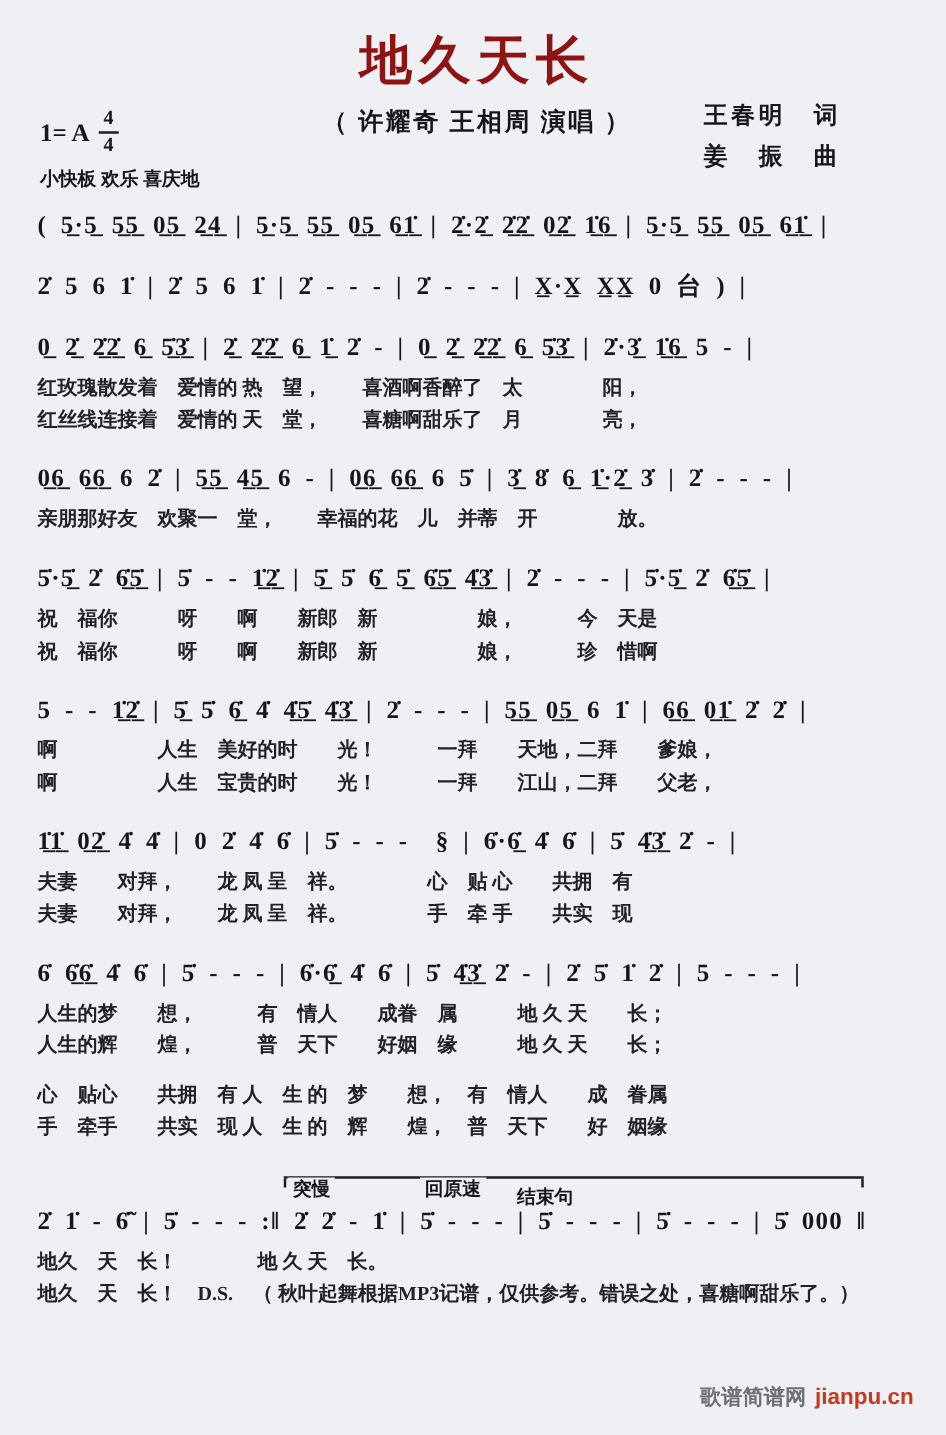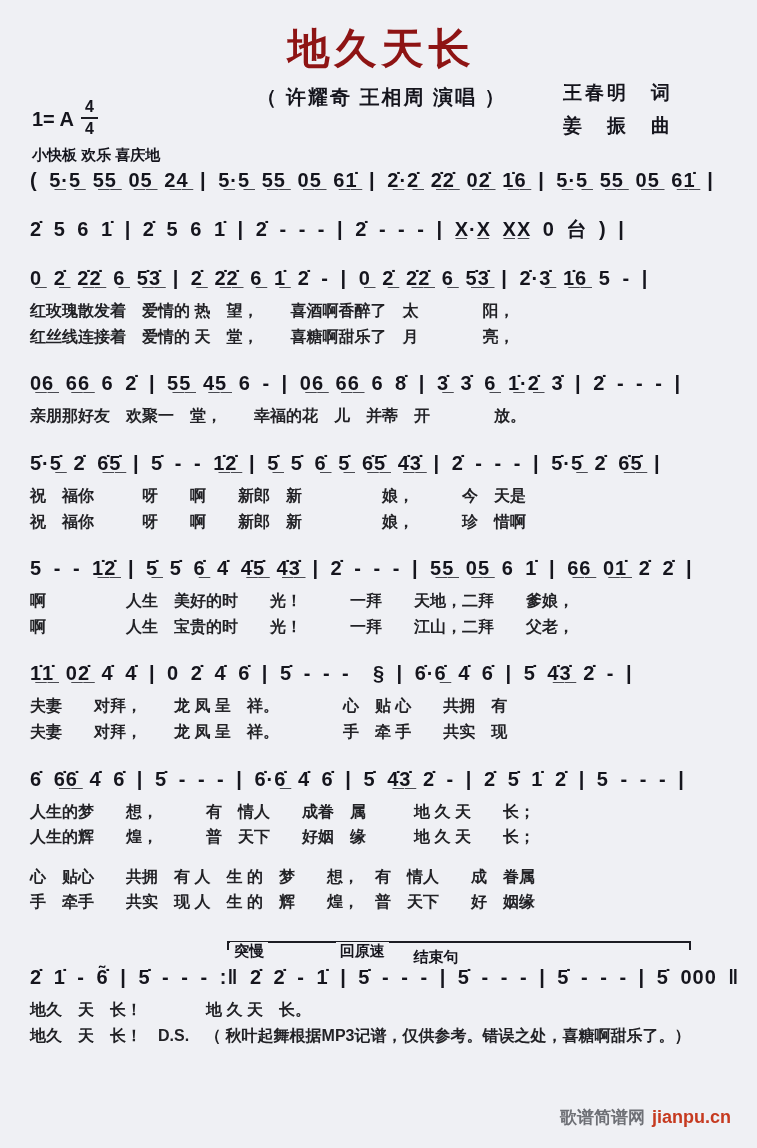--- a/index.html
+++ b/index.html
@@ -2,27 +2,27 @@
 <html><head>
 <meta charset="utf-8">
 <style>
   html,body{margin:0;padding:0;}
   body{
     width:757px;height:1148px;position:relative;overflow:hidden;
     background:#eff0f4;
     font-family:"Liberation Sans","DejaVu Sans",sans-serif;
     color:#15151d;
   }
-  .sheet{position:absolute;inset:0;padding:14px 24px 16px 30px;box-sizing:border-box;}
+  .sheet{position:absolute;inset:0;padding:14px 24px 16px 30px;box-sizing:border-box;font-family:Liberation Serif, serif;}
   .title{
     text-align:center;font-size:42px;font-weight:bold;letter-spacing:5px;
     color:#8e1414;margin-top:12px;line-height:1.1;
   }
   .header-row{position:relative;height:78px;margin-top:2px;}
-  .key-area{position:absolute;left:2px;top:24px;}
+  .key-area{position:absolute;left:2px;top:12px;}
   .key-line{font-size:20px;font-weight:bold;white-space:nowrap;}
   .ts{display:inline-block;vertical-align:-8px;margin-left:7px;text-align:center;font-size:16px;font-weight:bold;line-height:1;}
   .ts-top{display:block;border-bottom:2px solid #1d1d24;padding:1px 4px 2px;}
   .ts-bot{display:block;padding-top:2px;}
   .tempo{font-size:15px;font-weight:bold;margin-top:9px;white-space:nowrap;}
   .subtitle{position:absolute;left:0;right:0;top:10px;text-align:center;font-size:20px;font-weight:bold;letter-spacing:2px;}
   .credits{position:absolute;right:60px;top:2px;font-size:19px;font-weight:bold;letter-spacing:3px;line-height:1.75;}
   .music{margin-top:8px;}
   .mline{margin-bottom:14px;}
   .mline.intro{margin-bottom:9px;}
@@ -75,21 +75,21 @@
       <div class="notes">2̇ 5 6 1̇ | 2̇ 5 6 1̇ | 2̇ - - - | 2̇ - - - | X̲·X̲ X̲X̲ 0 台 ) |</div>
     </div>
 
     <div class="mline">
       <div class="notes">0̲ 2̲̇ 2̲̇2̲̇ 6̲ 5̲̇3̲̇ | 2̲̇ 2̲̇2̲̇ 6̲ 1̲̇ 2̇ - | 0̲ 2̲̇ 2̲̇2̲̇ 6̲ 5̲̇3̲̇ | 2̇·3̲̇ 1̲̇6̲ 5 - |</div>
       <div class="lyric">红玫瑰散发着　爱情的 热　望，　　喜酒啊香醉了　太　　　　阳，</div>
       <div class="lyric">红丝线连接着　爱情的 天　堂，　　喜糖啊甜乐了　月　　　　亮，</div>
     </div>
 
     <div class="mline">
-      <div class="notes">0̲6̲ 6̲6̲ 6 2̇ | 5̲5̲ 4̲5̲ 6 - | 0̲6̲ 6̲6̲ 6 8̇ | 3̲̇ 3̇ 6̲ 1̲̇·2̲̇ 3̇ | 2̇ - - - |</div>
+      <div class="notes">0̲6̲ 6̲6̲ 6 2̇ | 5̲5̲ 4̲5̲ 6 - | 0̲6̲ 6̲6̲ 6 5̇ | 3̲̇ 8̇ 6̲ 1̲̇·2̲̇ 3̇ | 2̇ - - - |</div>
       <div class="lyric">亲朋那好友　欢聚一　堂，　　幸福的花　儿　并蒂　开　　　　放。</div>
     </div>
 
     <div class="mline">
       <div class="notes">5̇·5̲̇ 2̇ 6̲̇5̲̇ | 5̇ - - 1̲̇2̲̇ | 5̲̇ 5̇ 6̲̇ 5̲̇ 6̲̇5̲̇ 4̲̇3̲̇ | 2̇ - - - | 5̇·5̲̇ 2̇ 6̲̇5̲̇ |</div>
       <div class="lyric">祝　福你　　　呀　　啊　　新郎　新　　　　　娘，　　　今　天是</div>
       <div class="lyric">祝　福你　　　呀　　啊　　新郎　新　　　　　娘，　　　珍　惜啊</div>
     </div>
 
     <div class="mline">

